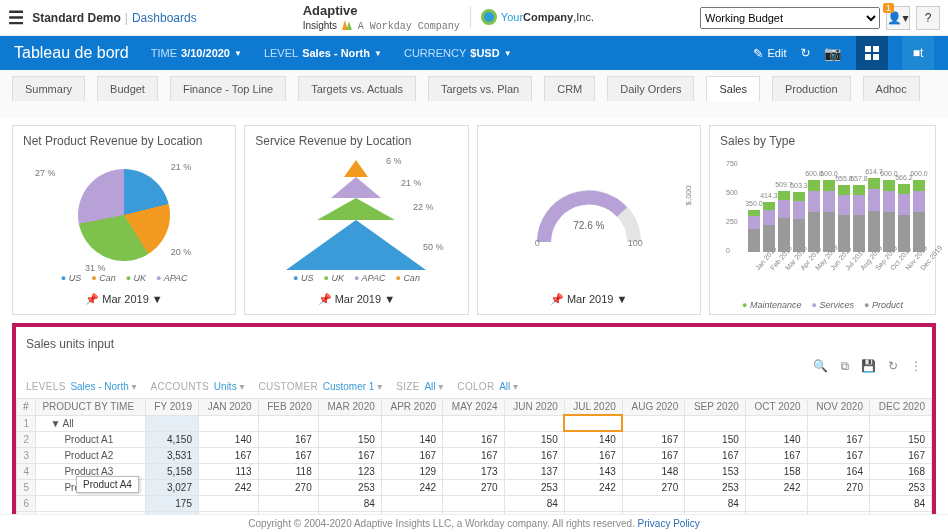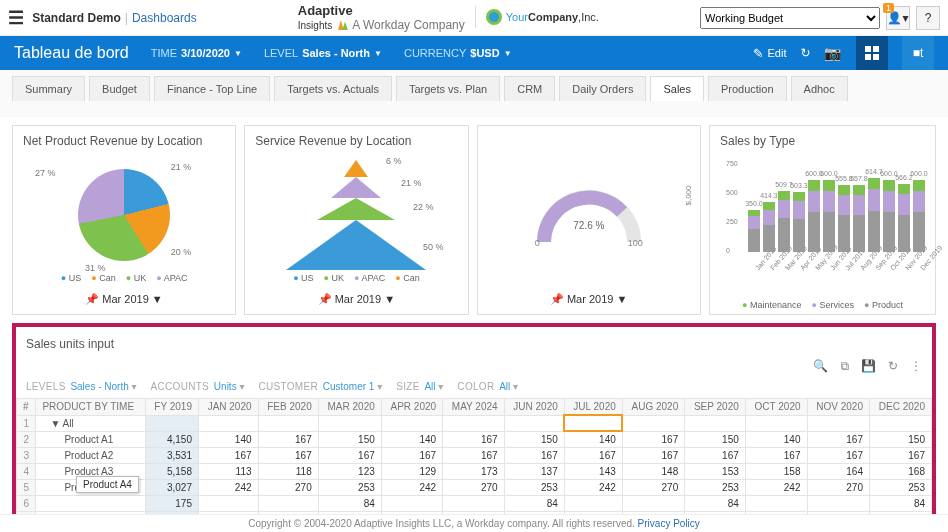--- a/index.html
+++ b/index.html
@@ -6,52 +6,52 @@
   body { font-family: "Segoe UI", Arial, sans-serif; font-size: 12px; color: #333; background: #fff; width: 948px; height: 532px; overflow: hidden; position: relative; }
   
   .topbar { display: flex; align-items: center; height: 36px; padding: 0 8px; border-bottom: 1px solid #eee; }
   .hamburger { font-size: 18px; font-weight: bold; margin-right: 8px; cursor: pointer; }
   .demo-label { font-size: 12px; color: #333; }
   .demo-sep { color: #bbb; margin: 0 4px; }
   .demo-link { color: #2a6fb5; }
   .brand { margin-left: auto; margin-right: auto; display: flex; align-items: center; gap: 10px; }
   .brand-adaptive { display:flex; align-items:center; gap:4px;}
   .brand-adaptive b { font-size: 13px; }
-  .brand-sub { font-size: 12px; color:#777;}
+  .brand-sub { font-size: 10px; color:#777;font-family:Liberation Mono, monospace;}
   .logo-leaf { width:14px; height:14px; }
   .brand-company { display:flex; align-items:center; gap:4px; font-size:11px;}
   .circ { width:16px;height:16px;border-radius:50%;background:#2e9dd6;border:3px solid #7fc14d; }
   .top-right { display:flex; align-items:center; gap:6px; }
   select.version { font-size:11px; height:22px; width:180px; }
   .notif-badge { position:relative; width:24px;height:24px; display:flex;align-items:center;justify-content:center;border:1px solid #ccc;background:#f5f5f5;}
   .notif-badge::after{ content:attr(data-count); position:absolute;top:-4px;left:-4px;background:#f29a1f;color:#fff;font-size:9px;padding:0 3px;border-radius:2px;}
   .hb { width:24px;height:24px;border:1px solid #ccc;display:flex;align-items:center;justify-content:center;background:#f5f5f5;}
   
   .bluebar { background:#0d79d1; color:#fff; height:34px; display:flex; align-items:center; padding:0 14px; gap:22px;}
   .bb-title { font-size:16px; font-weight:300; }
   .bb-field { font-size:11px; display:flex; align-items:center; gap:4px;}
   .bb-label { color:#bde0ff; font-weight:300; }
   .bb-val { font-weight:600; }
   .caret-down{ font-size:8px; }
   .bb-right { margin-left:auto; display:flex; align-items:center; gap:14px; }
   .bb-icon { width:32px; height:34px; display:flex;align-items:center;justify-content:center;}
   .bb-icon.active{ background:#084f8b;}
   .pencil{ font-size:13px;}
   
-  .tabs { display:flex; gap:4px; padding: 6px 12px 16px 12px; background:#fafafa;}
+  .tabs { display:flex; gap:12px; padding: 6px 12px 16px 12px; background:#fafafa;}
   .tab { padding:6px 12px; font-size:11px; color:#555; border:1px solid #ddd; background:#f1f1f1; border-bottom:none; cursor:pointer;}
   .tab.active{ background:#fff; color:#333;}
   
   .cards { display:flex; gap:8px; padding:8px 12px; }
   .card { border:1px solid #ddd; flex:1; display:flex; flex-direction:column; height:190px; background:#fff;}
   .card-title{ font-size:12px; padding:8px 10px; color:#555;}
   .card-body{ flex:1; display:flex; align-items:center; justify-content:center; position:relative;}
   .card-footer{ text-align:center; padding:6px 0 8px 0; font-size:11px; color:#333;}
   .card-footer .pin{ color:#2a6fb5; margin-right:3px;}
-  .legend{ display:flex; justify-content:center; gap:10px; font-size:9px; color:#666; padding-bottom:4px;}
+  .legend{ display:flex; justify-content:center; gap:10px; font-size:9px; color:#666; padding-bottom:4px;font-style:italic;}
   .legend span::before{ content:"● "; }
   .lg-us::before{color:#3b9bd8;} .lg-can::before{color:#f29a1f;} .lg-uk::before{color:#7fc14d;} .lg-apac::before{color:#b7a1d7;}
   .lg-maint::before{color:#7fc14d;} .lg-serv::before{color:#b7a1d7;} .lg-prod::before{color:#9a9a9a;}
   
   .pie{ width:92px;height:92px;border-radius:50%;
     background: conic-gradient(#3b9bd8 0 76deg, #f29a1f 76deg 148deg, #7fc14d 148deg 259deg, #b7a1d7 259deg 360deg);
     position:relative;}
   .pie-label{ position:absolute; font-size:9px; color:#777;}
   
   .pyr-wrap{position:relative;width:150px;height:110px;}

